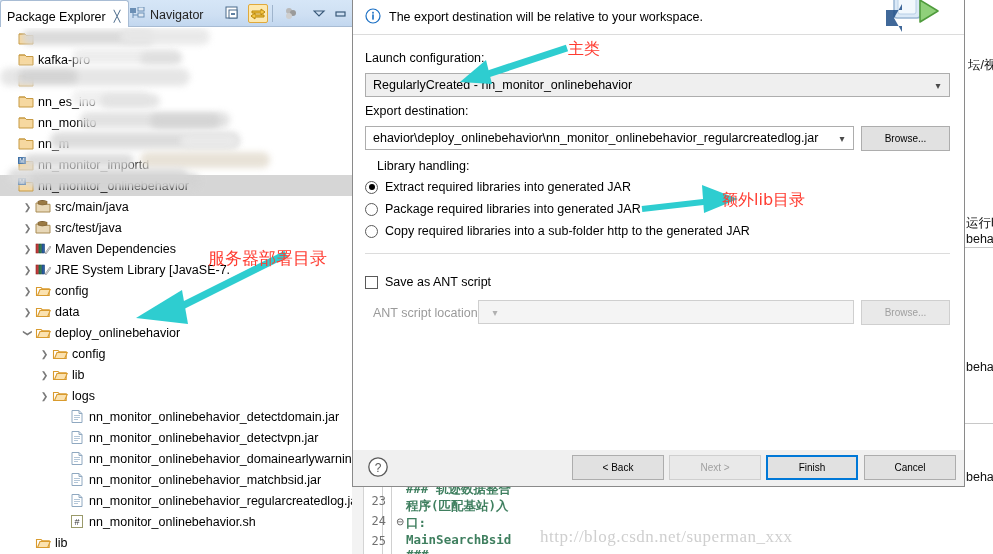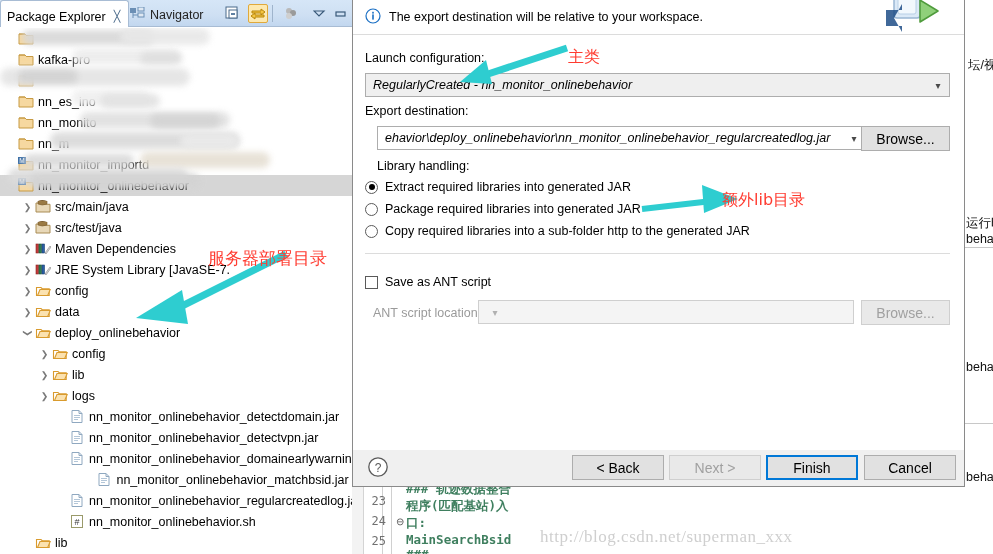--- a/index.html
+++ b/index.html
@@ -80,29 +80,29 @@
   .banner-sep { position:absolute; left:0; top:34px; width:611px; height:1px; background:#dcdcdc; }
   .wiz-icon { position:absolute; right:4px; top:-12px; width:80px; height:48px; }
 
   .dlg-body { position:absolute; left:0; top:35px; width:611px; height:415px; background:#fff; }
 
   .flabel { position:absolute; font-size:12.5px; color:#000; }
   .combo {
     position:absolute; height:24px; background:#efefef; border:1px solid #adadad;
     display:flex; align-items:center; padding:0 2px 0 7px; font-size:12.5px; color:#000;
   }
-  .combo .ctext { flex:1; overflow:hidden; white-space:nowrap;font-style:italic; }
+  .combo .ctext { flex:1; overflow:hidden; white-space:nowrap; }
   .combo .carrow { width:18px; text-align:center; color:#4a4a4a; font-size:10px; }
   .combo.white { background:#fff; }
   .combo.disabled { background:#f4f4f4; border:1px solid #cfcfcf; color:#9a9a9a; }
   .combo.disabled .carrow { color:#b0b0b0; }
 
   .btn {
     position:absolute; height:25px; background:#e1e1e1; border:1px solid #adadad;
-    font-size:14px; color:#000; display:flex; align-items:center; justify-content:center;
+    font-size:10px; color:#000; display:flex; align-items:center; justify-content:center;
   }
   .btn.disabled { color:#a0a0a0; background:#e9e9e9; border-color:#cfcfcf; }
   .btn.focus { background:#e1e1e1; border:2px solid #0078d7; }
 
   .radio-row { position:absolute; display:flex; align-items:center; gap:7px; font-size:12.5px; }
   .radio {
     width:13px; height:13px; border-radius:50%; border:1px solid #5a5a5a; background:#fff;
     display:flex; align-items:center; justify-content:center; flex:0 0 13px;
   }
   .radio .dot { width:6px; height:6px; border-radius:50%; background:#000; }
@@ -396,21 +396,21 @@
             <span class="arrow"></span>
             <span class="ico">
               <svg width="16" height="15" viewBox="0 0 16 15">
                 <path d="M3 1.5 h7 l3 3 V13.5 H3 Z" fill="#fff" stroke="#8fa8c0" stroke-width="1"></path>
                 <path d="M10 1.5 V4.5 H13" fill="none" stroke="#8fa8c0"></path>
                 <path d="M5 6.5 H11 M5 8.5 H11 M5 10.5 H9" stroke="#aac0d4" stroke-width=".9"></path>
               </svg>
             </span>
             <span class="lbl">nn_monitor_onlinebehavior_domainearlywarning.ja</span>
           </div>
-          <div class="row" style="padding-left: 79px; justify-content: center;">
+          <div class="row" style="padding-left: 55px;">
             <span class="arrow"></span>
             <span class="ico">
               <svg width="16" height="15" viewBox="0 0 16 15">
                 <path d="M3 1.5 h7 l3 3 V13.5 H3 Z" fill="#fff" stroke="#8fa8c0" stroke-width="1"></path>
                 <path d="M10 1.5 V4.5 H13" fill="none" stroke="#8fa8c0"></path>
                 <path d="M5 6.5 H11 M5 8.5 H11 M5 10.5 H9" stroke="#aac0d4" stroke-width=".9"></path>
               </svg>
             </span>
             <span class="lbl">nn_monitor_onlinebehavior_matchbsid.jar</span>
           </div>
@@ -523,21 +523,21 @@
 
   <div class="dlg-body">
 
     <div class="flabel" style="left:12px; top:16px;">Launch configuration:</div>
     <div class="combo" style="left:12px; top:38px; width:585px;">
       <span class="ctext">RegularlyCreated - nn_monitor_onlinebehavior</span>
       <span class="carrow">▾</span>
     </div>
 
     <div class="flabel" style="left:12px; top:69px;">Export destination:</div>
-    <div class="combo white" style="left:24px; top:91px; width:489px;">
+    <div class="combo white" style="left:12px; top:91px; width:489px;">
       <span class="ctext">ehavior\deploy_onlinebehavior\nn_monitor_onlinebehavior_regularcreatedlog.jar</span>
       <span class="carrow">▾</span>
     </div>
     <div class="btn" style="left:508px; top:91px; width:89px;">Browse...</div>
 
     <div class="flabel" style="left:24px; top:124px;">Library handling:</div>
 
     <div class="radio-row" style="left:12px; top:145px;">
       <span class="radio">
           <span class="dot"></span>
@@ -578,21 +578,21 @@
     <div class="btn disabled" style="left:316px; top:5px; width:92px;">Next &gt;</div>
     <div class="btn focus" style="left:413px; top:5px; width:92px;">Finish</div>
     <div class="btn" style="left:511px; top:5px; width:92px;">Cancel</div>
   </div>
 </div>
 
 <svg class="anno-arrow" style="left:452px; top:44px; width:120px; height:46px;" width="120" height="46" viewBox="0 0 120 46">
   <path d="M115 4 L30 32" stroke="#2ecdd0" stroke-width="7" stroke-linecap="butt"></path>
   <path d="M34 16 L8 38 L40 40 Z" fill="#2ecdd0"></path>
 </svg>
-<div class="anno" style="left:568px; top:47px;">主类</div>
+<div class="anno" style="left:568px; top:39px;">主类</div>
 
 <svg class="anno-arrow" style="left:640px; top:183px; width:110px; height:36px;" width="110" height="36" viewBox="0 0 110 36">
   <path d="M2 26 L72 18" stroke="#2ecdd0" stroke-width="6" stroke-linecap="butt"></path>
   <path d="M62 2 L98 16 L64 30 Z" fill="#2ecdd0"></path>
 </svg>
 <div class="anno" style="left:722px; top:190px;">额外lib目录</div>
 
 <svg class="anno-arrow" style="left:110px; top:250px; width:180px; height:78px;" width="180" height="78" viewBox="0 0 180 78">
   <path d="M176 4 L60 62" stroke="#2ecdd0" stroke-width="7" stroke-linecap="butt"></path>
   <path d="M72 40 L26 68 L78 74 Z" fill="#2ecdd0"></path>

